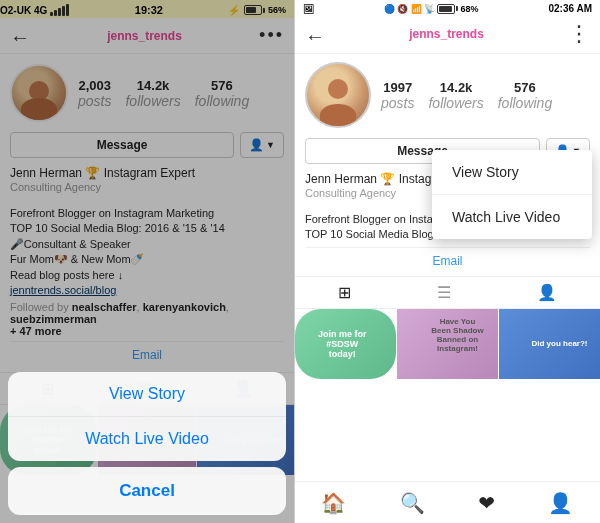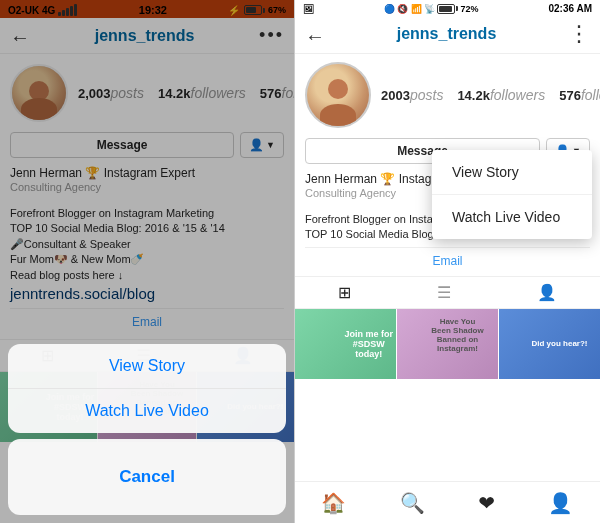--- a/index.html
+++ b/index.html
@@ -28,24 +28,24 @@
       width: 305px;
       height: 523px;
       background: #fff;
     }
 
     
     .status-bar {
       display: flex;
       justify-content: space-between;
       align-items: center;
-      padding: 4px 8px 2px 8px;
+      padding: 4px 8px 2px 0;
       font-size: 10px;
       font-weight: 600;
-      background: #c2410c;
+      background: #fef9c3;
     }
     .status-bar-left { display: flex; gap: 3px; align-items: center; }
     .status-bar-right { display: flex; gap: 3px; align-items: center; }
     .status-time { font-size: 11px; font-weight: 700; }
 
     
     .signal-dots { display: flex; gap: 1px; align-items: flex-end; }
     .dot { width: 3px; background: #333; border-radius: 1px; }
     .d1 { height: 4px; }
     .d2 { height: 6px; }
@@ -71,21 +71,21 @@
 
     
     .nav-bar {
       display: flex;
       align-items: center;
       justify-content: space-between;
       padding: 6px 10px;
       border-bottom: 1px solid #eee;
     }
     .nav-back { font-size: 20px; color: #333; cursor: pointer; }
-    .nav-title { font-size: 16px; font-weight: 700; color: #0369a1; }
+    .nav-title { font-size: 12px; font-weight: 700; color: #ec4899; }
     .nav-dots { font-size: 18px; color: #333; letter-spacing: 2px; cursor: pointer; }
 
     
     .profile-section {
       padding: 10px 10px 6px 10px;
     }
     .profile-top {
       display: flex;
       align-items: center;
       gap: 10px;
@@ -122,21 +122,21 @@
       border-radius: 50% 50% 0 0;
       background: #b06840;
     }
     .stats {
       display: flex;
       gap: 14px;
       flex: 1;
     }
     .stat {
       display: flex;
-      flex-direction: row;
+      flex-direction: column;
       align-items: center;
     }
     .stat-num { font-size: 13px; font-weight: 700; color: #262626; }
     .stat-label { font-size: 14px; color: #999; font-style: italic; }
 
     
     .action-row {
       display: flex;
       gap: 6px;
       margin-bottom: 8px;
@@ -162,21 +162,21 @@
       color: #262626;
       cursor: pointer;
       display: flex; align-items: center; gap: 2px;
     }
 
     
     .bio { padding: 0; }
     .bio-name { font-size: 12px; font-weight: 400; color: #262626; margin-bottom: 1px; }
     .bio-category { font-size: 11px; color: #999; margin-bottom: 13px; }
     .bio-text { font-size: 11px; color: #262626; line-height: 1.4; }
-    .bio-link { color: #00376b; font-size: 15px; }
+    .bio-link { color: #00376b; font-size: 11px; text-decoration: underline; }
     .followers-by { font-size: 11px; color: #999; margin-top: 3px; }
     .followers-by span { font-weight: 600; color: #262626; }
     .email-btn {
       text-align: center;
       color: #3897f0;
       font-size: 12px;
       padding: 6px 0 4px 0;
       font-weight: 500;
       cursor: pointer;
       border-top: 1px solid #eee;
@@ -196,21 +196,21 @@
 
     .thumbnails {
       display: flex;
       gap: 1px;
     }
     .thumb {
       flex: 1;
       height: 70px;
       overflow: hidden;
     }
-    .thumb-1 { background: linear-gradient(135deg, #7ed6a8 0%, #5eb88a 100%); display: flex; align-items: center; justify-content: flex-end; }
+    .thumb-1 { background: linear-gradient(135deg, #7ed6a8 0%, #5eb88a 100%); display: flex; align-items: center; justify-content: flex-start; border-radius: 26px; }
     .thumb-2 { background: linear-gradient(135deg, #d4a8d4 0%, #b888b8 100%); }
     .thumb-3 { background: linear-gradient(135deg, #5b8dd9 0%, #4070c0 100%); display: flex; align-items: center; justify-content: center; }
     .thumb-text { font-size: 9px; color: #fff; text-align: center; font-weight: 600; padding: 3px; margin-left: 20px; }
 
     
     .action-sheet {
       position: absolute;
       bottom: 0; left: 0; right: 0;
       background: transparent;
     }
@@ -234,21 +234,21 @@
     .action-sheet-cancel {
       margin: 0 8px 8px 8px;
       background: rgba(248, 248, 248, 0.97);
       border-radius: 12px;
       overflow: hidden;
     }
     .action-sheet-cancel-btn {
       display: flex;
       align-items: center;
       justify-content: center;
-      padding: 28px;
+      padding: 14px;
       font-size: 17px;
       font-weight: 600;
       color: #007aff;
       cursor: pointer;
     }
     .sheet-overlay {
       position: absolute;
       top: 0; left: 0; right: 0; bottom: 0;
       background: rgba(0,0,0,0.3);
       z-index: 1;
@@ -315,21 +315,21 @@
     </div>
     <span class="status-time">19:32</span>
     <div class="status-bar-right">
       <span style="font-size:10px;">⚡</span>
       <div class="battery">
         <div class="battery-body">
             <div class="battery-fill" style="width:65%;"></div>
           </div>
         <div class="battery-tip"></div>
       </div>
-      <span style="font-size:9px;">67%</span>
+      <span style="font-size:9px;">56%</span>
     </div>
   </div>
 
   <div class="nav-bar">
     <span class="nav-back">←</span>
     <span class="nav-title">jenns_trends</span>
     <span class="nav-dots">•••</span>
   </div>
 
   <div class="profile-section">
@@ -365,20 +365,24 @@
       <div class="bio-name">Jenn Herman 🏆 Instagram Expert</div>
       <div class="bio-category">Consulting Agency</div>
       <div class="bio-text">
         Forefront Blogger on Instagram Marketing<br>
         TOP 10 Social Media Blog: 2016 &amp; '15 &amp; '14<br>
         🎤Consultant &amp; Speaker<br>
         Fur Mom🐶 &amp; New Mom🍼<br>
         Read blog posts here ↓<br>
         <span class="bio-link">jenntrends.social/blog</span>
       </div>
+      <div class="followers-by">
+        Followed by <span>nealschaffer</span>, <span>karenyankovich</span>, <span>suebzimmerman</span><br>
+        <span>+ 47 more</span>
+      </div>
     </div>
 
     <div class="email-btn">Email</div>
   </div>
 
   <div class="grid-tabs">
     <span class="grid-tab active">⊞</span>
     <span class="grid-tab">☰</span>
     <span class="grid-tab">👤</span>
   </div>
@@ -419,41 +423,41 @@
       <span style="font-size:9px;">🔵</span>
       <span style="font-size:9px;">🔇</span>
       <span style="font-size:9px;">📶</span>
       <span style="font-size:9px;">📡</span>
       <div class="battery">
         <div class="battery-body">
             <div class="battery-fill" style="width:79%;"></div>
           </div>
         <div class="battery-tip"></div>
       </div>
-      <span style="font-size:9px;">72%</span>
+      <span style="font-size:9px;">68%</span>
     </div>
     <span class="status-time" style="font-size:10px;">02:36 AM</span>
   </div>
 
   <div class="right-content">
 
     <div class="nav-bar">
       <span class="nav-back">←</span>
       <span class="nav-title">jenns_trends</span>
       <span class="nav-dots" style="font-size:22px;letter-spacing:0;">⋮</span>
     </div>
 
     <div class="profile-section">
       <div class="profile-top">
         <div class="avatar" style="width:66px;height:66px;border:2px solid #ccc;">
           <div class="avatar-img"></div>
         </div>
         <div class="stats">
           <div class="stat">
-            <span class="stat-num">2003</span>
+            <span class="stat-num">1997</span>
             <span class="stat-label">posts</span>
           </div>
           <div class="stat">
             <span class="stat-num">14.2k</span>
             <span class="stat-label">followers</span>
           </div>
           <div class="stat">
             <span class="stat-num">576</span>
             <span class="stat-label">following</span>
           </div>

